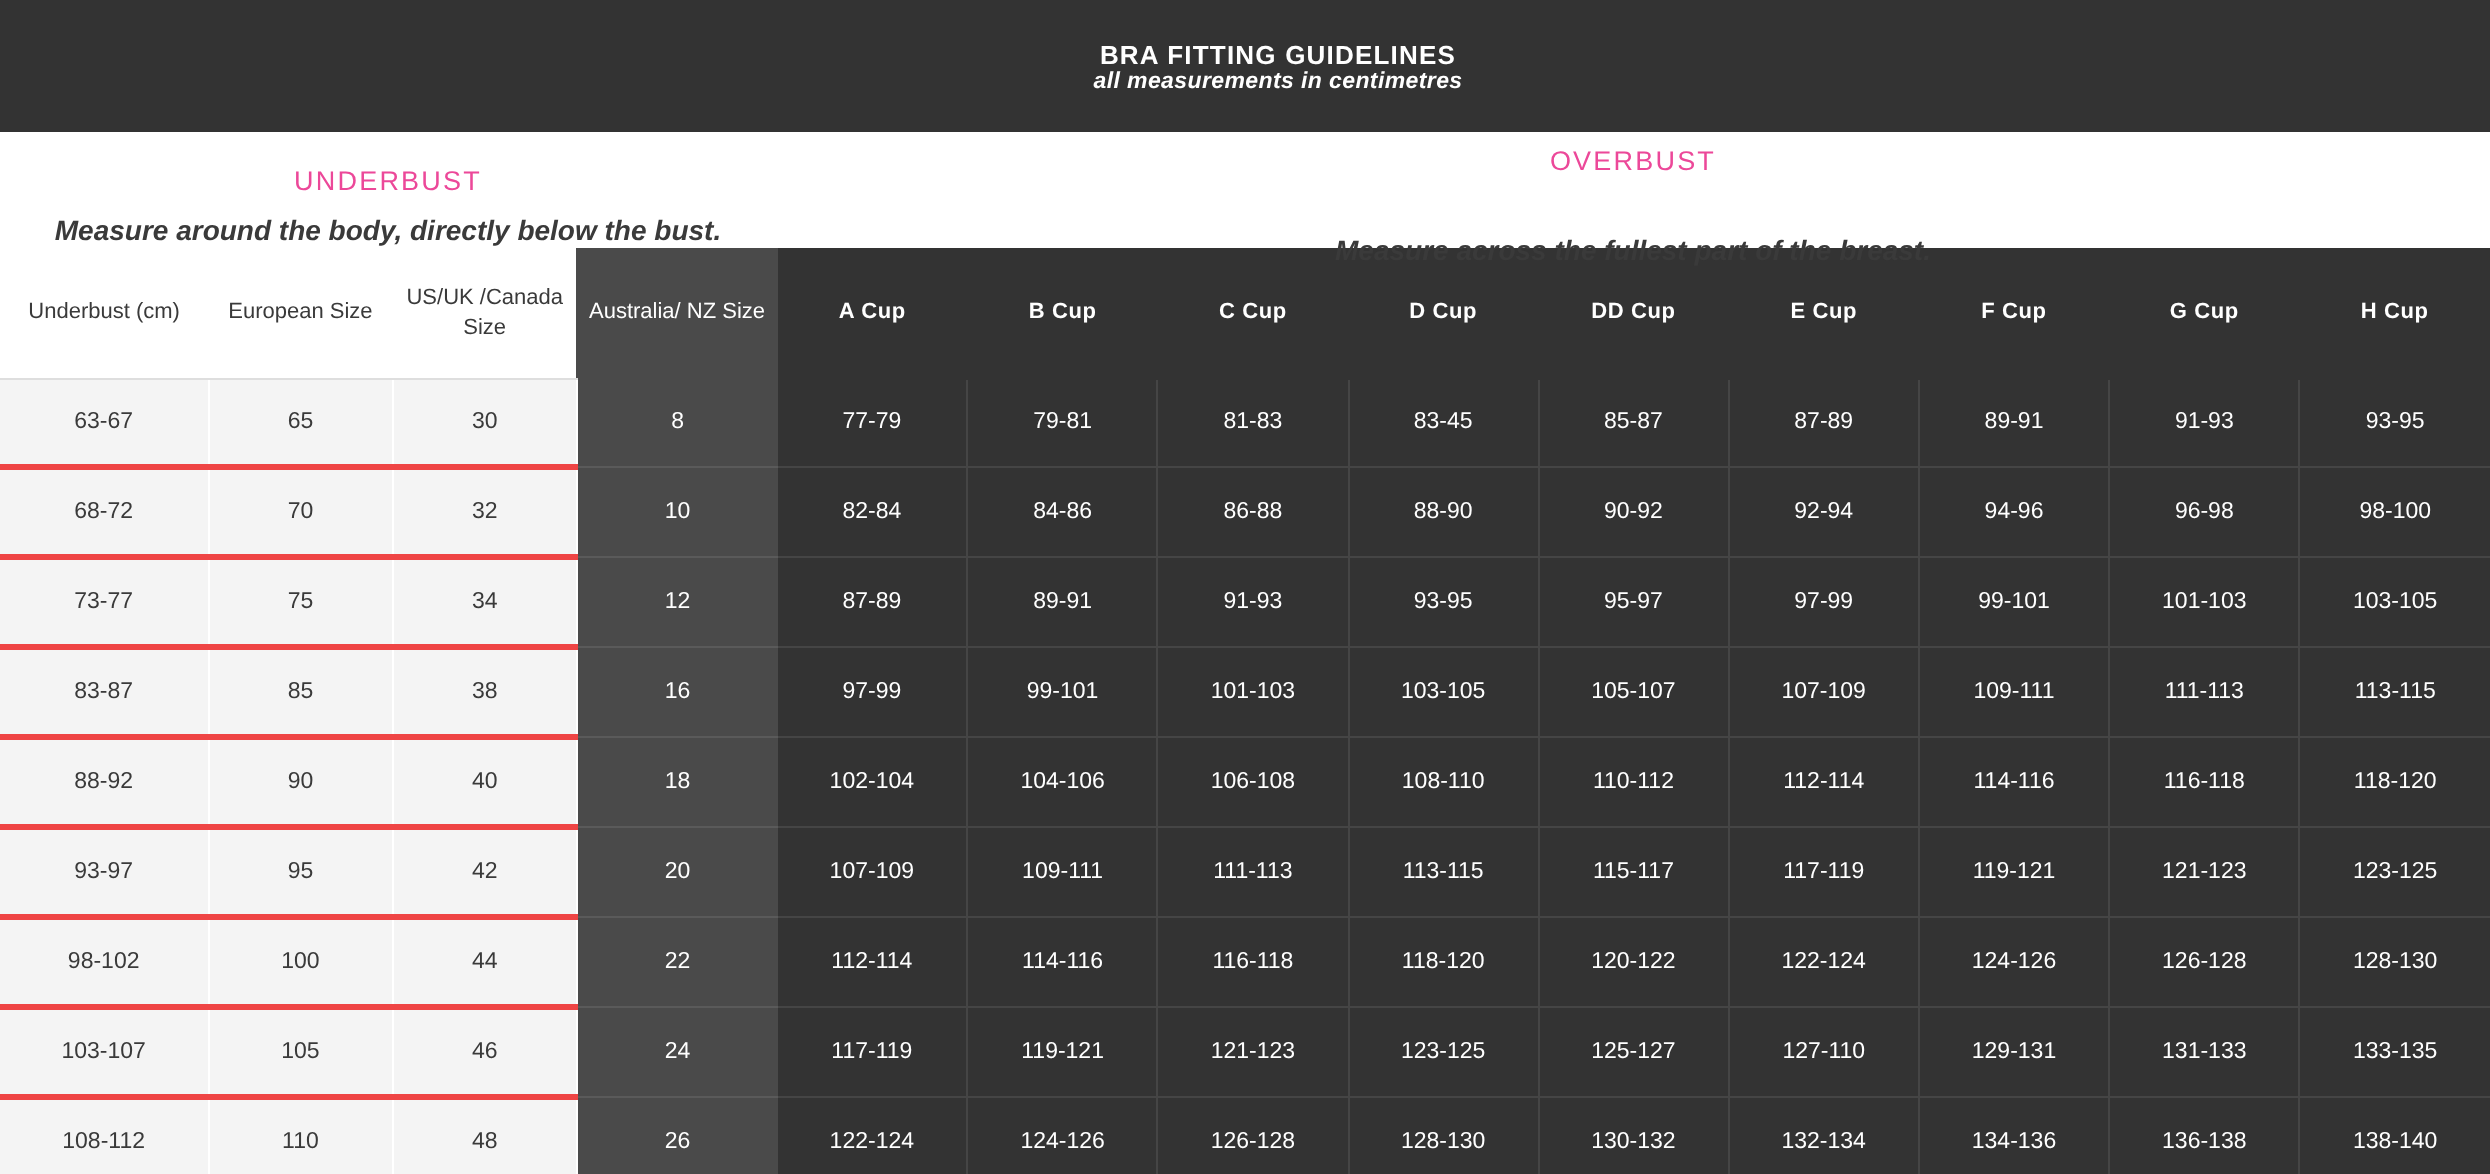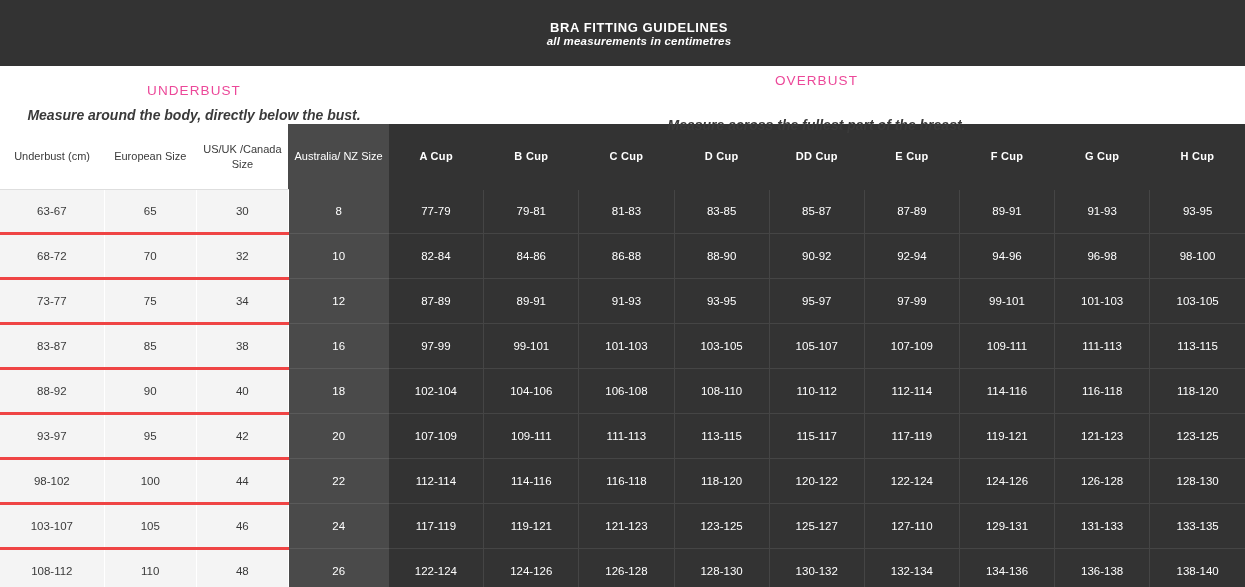--- a/index.html
+++ b/index.html
@@ -192,21 +192,21 @@
     </thead>
     <tbody>
       <tr>
         <td class="c-ub">63-67</td>
         <td class="c-ub">65</td>
         <td class="c-ub">30</td>
         <td class="c-aus">8</td>
         <td class="c-ob">77-79</td>
         <td class="c-ob">79-81</td>
         <td class="c-ob">81-83</td>
-        <td class="c-ob">83-85</td>
+        <td class="c-ob">83-45</td>
         <td class="c-ob">85-87</td>
         <td class="c-ob">87-89</td>
         <td class="c-ob">89-91</td>
         <td class="c-ob">91-93</td>
         <td class="c-ob last-col">93-95</td>
       </tr>
       <tr>
         <td class="c-ub">68-72</td>
         <td class="c-ub">70</td>
         <td class="c-ub">32</td>

